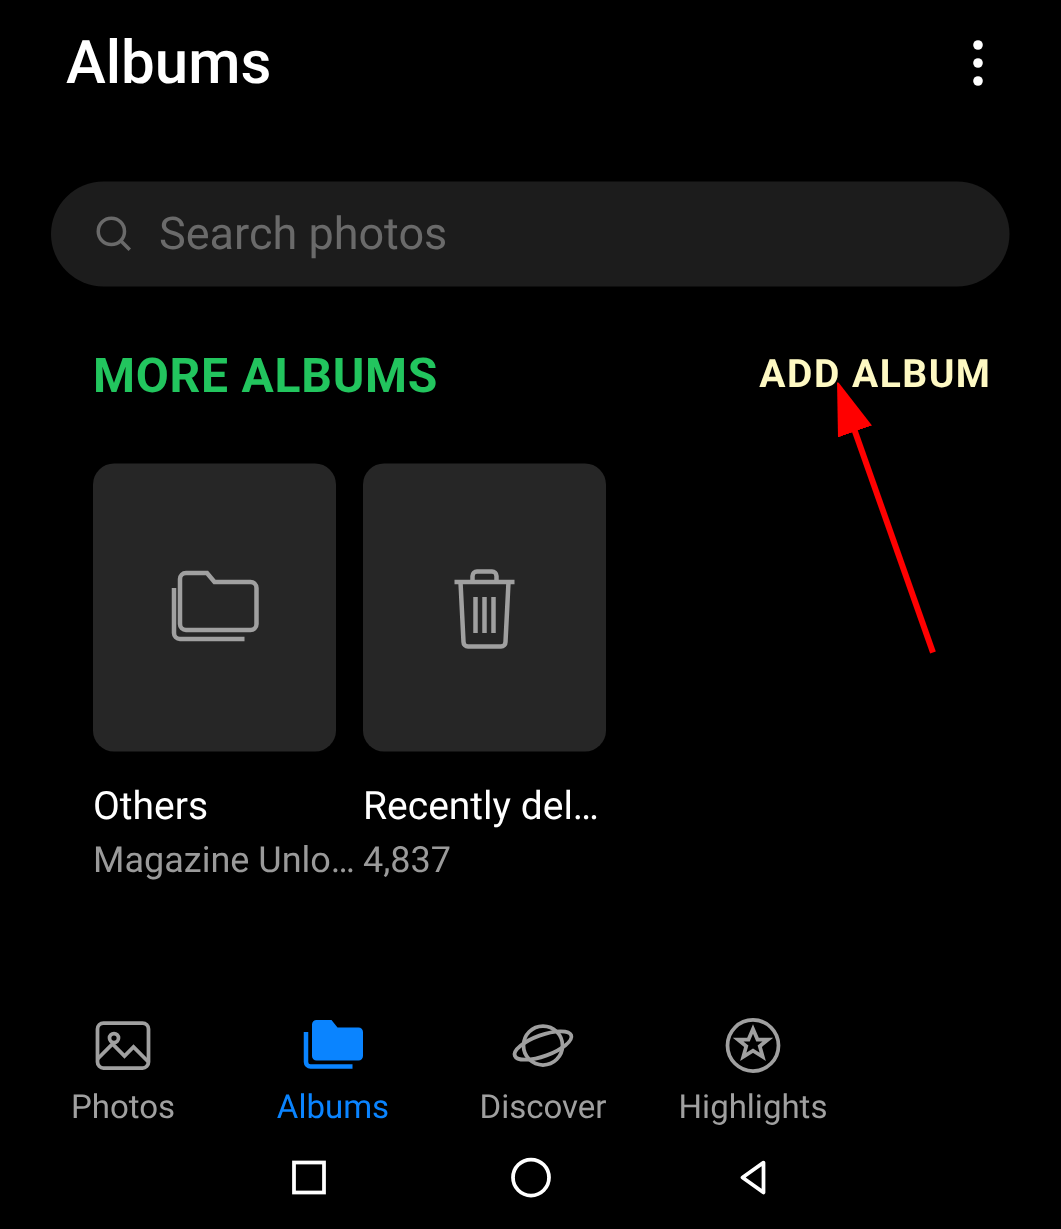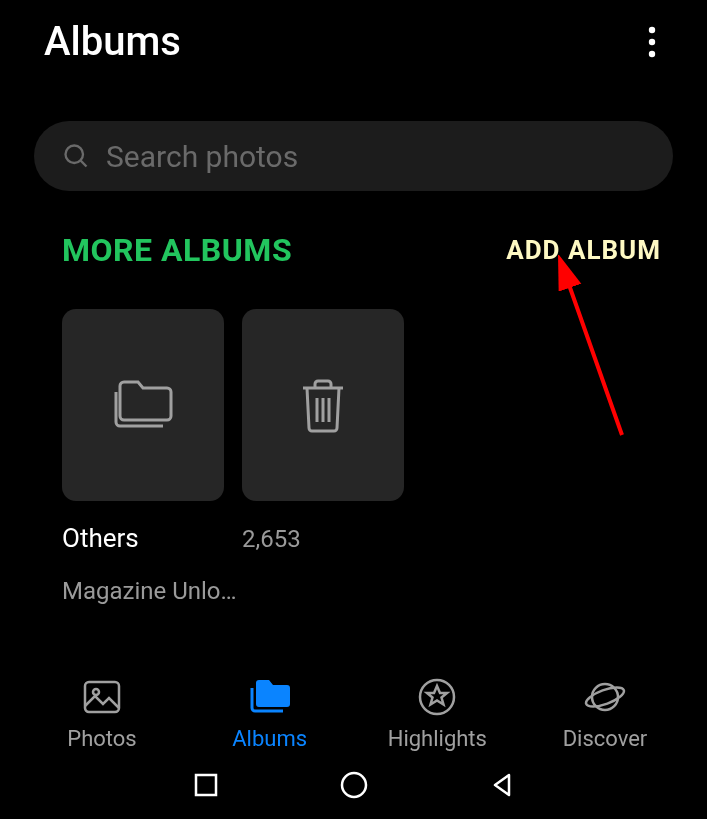--- a/index.html
+++ b/index.html
@@ -85,33 +85,33 @@
       color: #fff;
       margin-top: 22px;
       white-space: nowrap;
       overflow: hidden;
       text-overflow: ellipsis;
       max-width: 180px;
     }
     .album-sub {
       font-size: 24px;
       color: #9a9a9a;
-      margin-top: 24px;
+      margin-top: 6px;
       white-space: nowrap;
       overflow: hidden;
       text-overflow: ellipsis;
       max-width: 180px;
     }
     .bottom-tabs {
       position: absolute;
       bottom: 68px;
       left: 0; right: 0;
       display: flex;
-      justify-content: space-between;
-      padding: 0 32px;
+      justify-content: flex-start;
+      padding: 0 12px;
     }
     .tab {
       display: flex;
       flex-direction: column;
       align-items: center;
       gap: 8px;
       color: #a0a0a0;
       width: 140px;
     }
     .tab.active { color: #0a84ff; }
@@ -186,21 +186,22 @@
     <div class="album-thumb">
       <svg width="52" height="58" viewBox="0 0 52 58" fill="none" stroke="#a0a0a0" stroke-width="3">
         <path d="M6 12 h40"></path>
         <path d="M18 12 v-4 a3 3 0 0 1 3 -3 h10 a3 3 0 0 1 3 3 v4"></path>
         <path d="M10 12 l2 40 a3 3 0 0 0 3 3 h22 a3 3 0 0 0 3 -3 l2 -40"></path>
         <line x1="20" y1="22" x2="20" y2="46"></line>
         <line x1="26" y1="22" x2="26" y2="46"></line>
         <line x1="32" y1="22" x2="32" y2="46"></line>
       </svg>
     </div>
-    <div class="album-sub">2,653</div>
+    <div class="album-title">Recently del…</div>
+    <div class="album-sub">4,837</div>
   </div>
 </div>
 
 <div class="bottom-tabs">
   <div class="tab">
     <svg width="42" height="42" viewBox="0 0 42 42" fill="none" stroke="#a0a0a0" stroke-width="2.5">
       <rect x="4" y="6" width="34" height="30" rx="4"></rect>
       <circle cx="15" cy="16" r="3"></circle>
       <path d="M4 30 l10 -10 l8 8 l6 -6 l10 10"></path>
     </svg>
@@ -208,31 +209,31 @@
   </div>
   <div class="tab active">
     <svg width="46" height="42" viewBox="0 0 46 42">
       <path d="M12 4 h10 l4 5 h14 a3 3 0 0 1 3 3 v16 a3 3 0 0 1 -3 3 h-28 a3 3 0 0 1 -3 -3 v-21 a3 3 0 0 1 3 -3 z" fill="#0a84ff"></path>
       <path d="M5 12 v20 a3 3 0 0 0 3 3 h28" fill="none" stroke="#0a84ff" stroke-width="3"></path>
     </svg>
     <span class="tab-label">Albums</span>
   </div>
   <div class="tab">
     <svg width="42" height="42" viewBox="0 0 42 42" fill="none" stroke="#a0a0a0" stroke-width="2.5">
+      <circle cx="21" cy="21" r="13"></circle>
+      <ellipse cx="21" cy="21" rx="20" ry="7" transform="rotate(-20 21 21)"></ellipse>
+    </svg>
+    <span class="tab-label">Discover</span>
+  </div>
+  <div class="tab">
+    <svg width="42" height="42" viewBox="0 0 42 42" fill="none" stroke="#a0a0a0" stroke-width="2.5">
       <circle cx="21" cy="21" r="17"></circle>
       <path d="M21 10 l3 7 h7 l-5.5 4.5 2 7 -6.5 -4 -6.5 4 2 -7 -5.5 -4.5 h7 z"></path>
     </svg>
     <span class="tab-label">Highlights</span>
-  </div>
-  <div class="tab">
-    <svg width="42" height="42" viewBox="0 0 42 42" fill="none" stroke="#a0a0a0" stroke-width="2.5">
-      <circle cx="21" cy="21" r="13"></circle>
-      <ellipse cx="21" cy="21" rx="20" ry="7" transform="rotate(-20 21 21)"></ellipse>
-    </svg>
-    <span class="tab-label">Discover</span>
   </div>
 </div>
 
 <div class="navbar">
   <svg width="26" height="26" viewBox="0 0 26 26" fill="none" stroke="#fff" stroke-width="2.5">
     <rect x="3" y="3" width="20" height="20"></rect>
   </svg>
   <svg width="30" height="30" viewBox="0 0 30 30" fill="none" stroke="#fff" stroke-width="2.5">
     <circle cx="15" cy="15" r="12"></circle>
   </svg>

